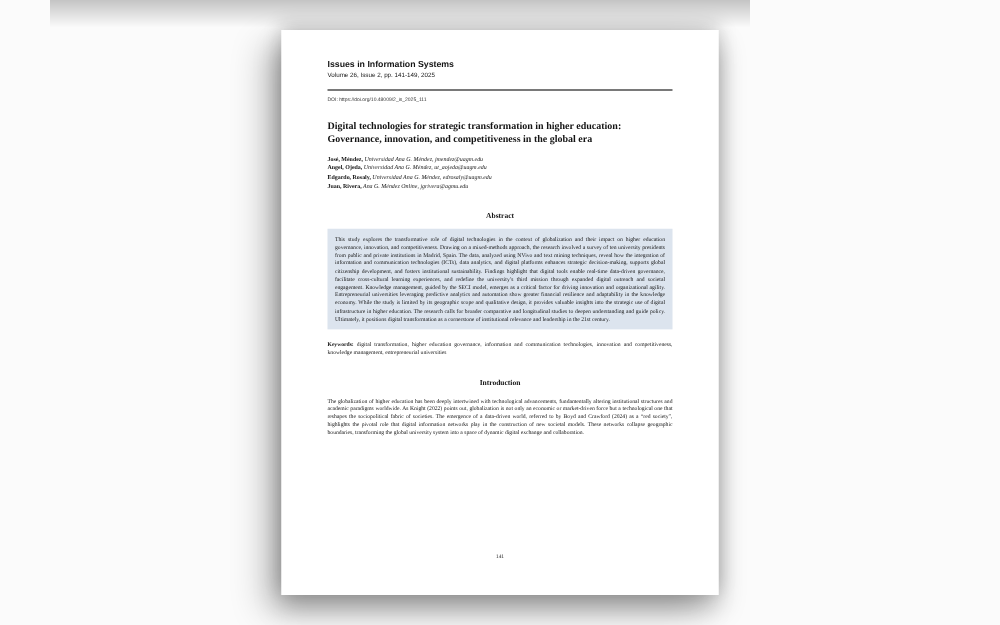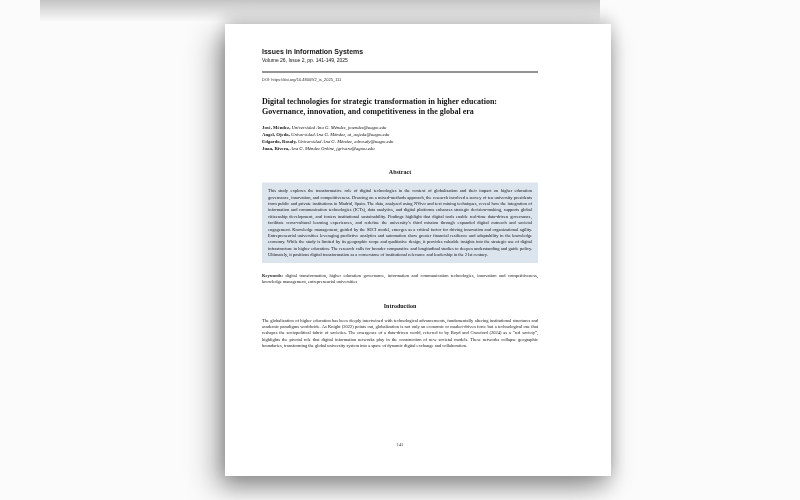--- a/index.html
+++ b/index.html
@@ -22,21 +22,21 @@
     position: absolute;
     left: 40px; top: 0;
     width: 560px; height: 22px;
     background: linear-gradient(180deg, rgba(0,0,0,0.22), rgba(0,0,0,0));
     pointer-events: none;
   }
   .page {
     position: absolute;
     left: 225px;
     top: 24px;
-    width: 386px;
+    width: 350px;
     height: 452px;
     background: #ffffff;
     box-shadow:
       0 -6px 14px rgba(0,0,0,0.16),
       -14px 12px 26px rgba(0,0,0,0.22),
       0 10px 20px rgba(0,0,0,0.28);
   }
   
   .page-inner {
     width: 700px;

